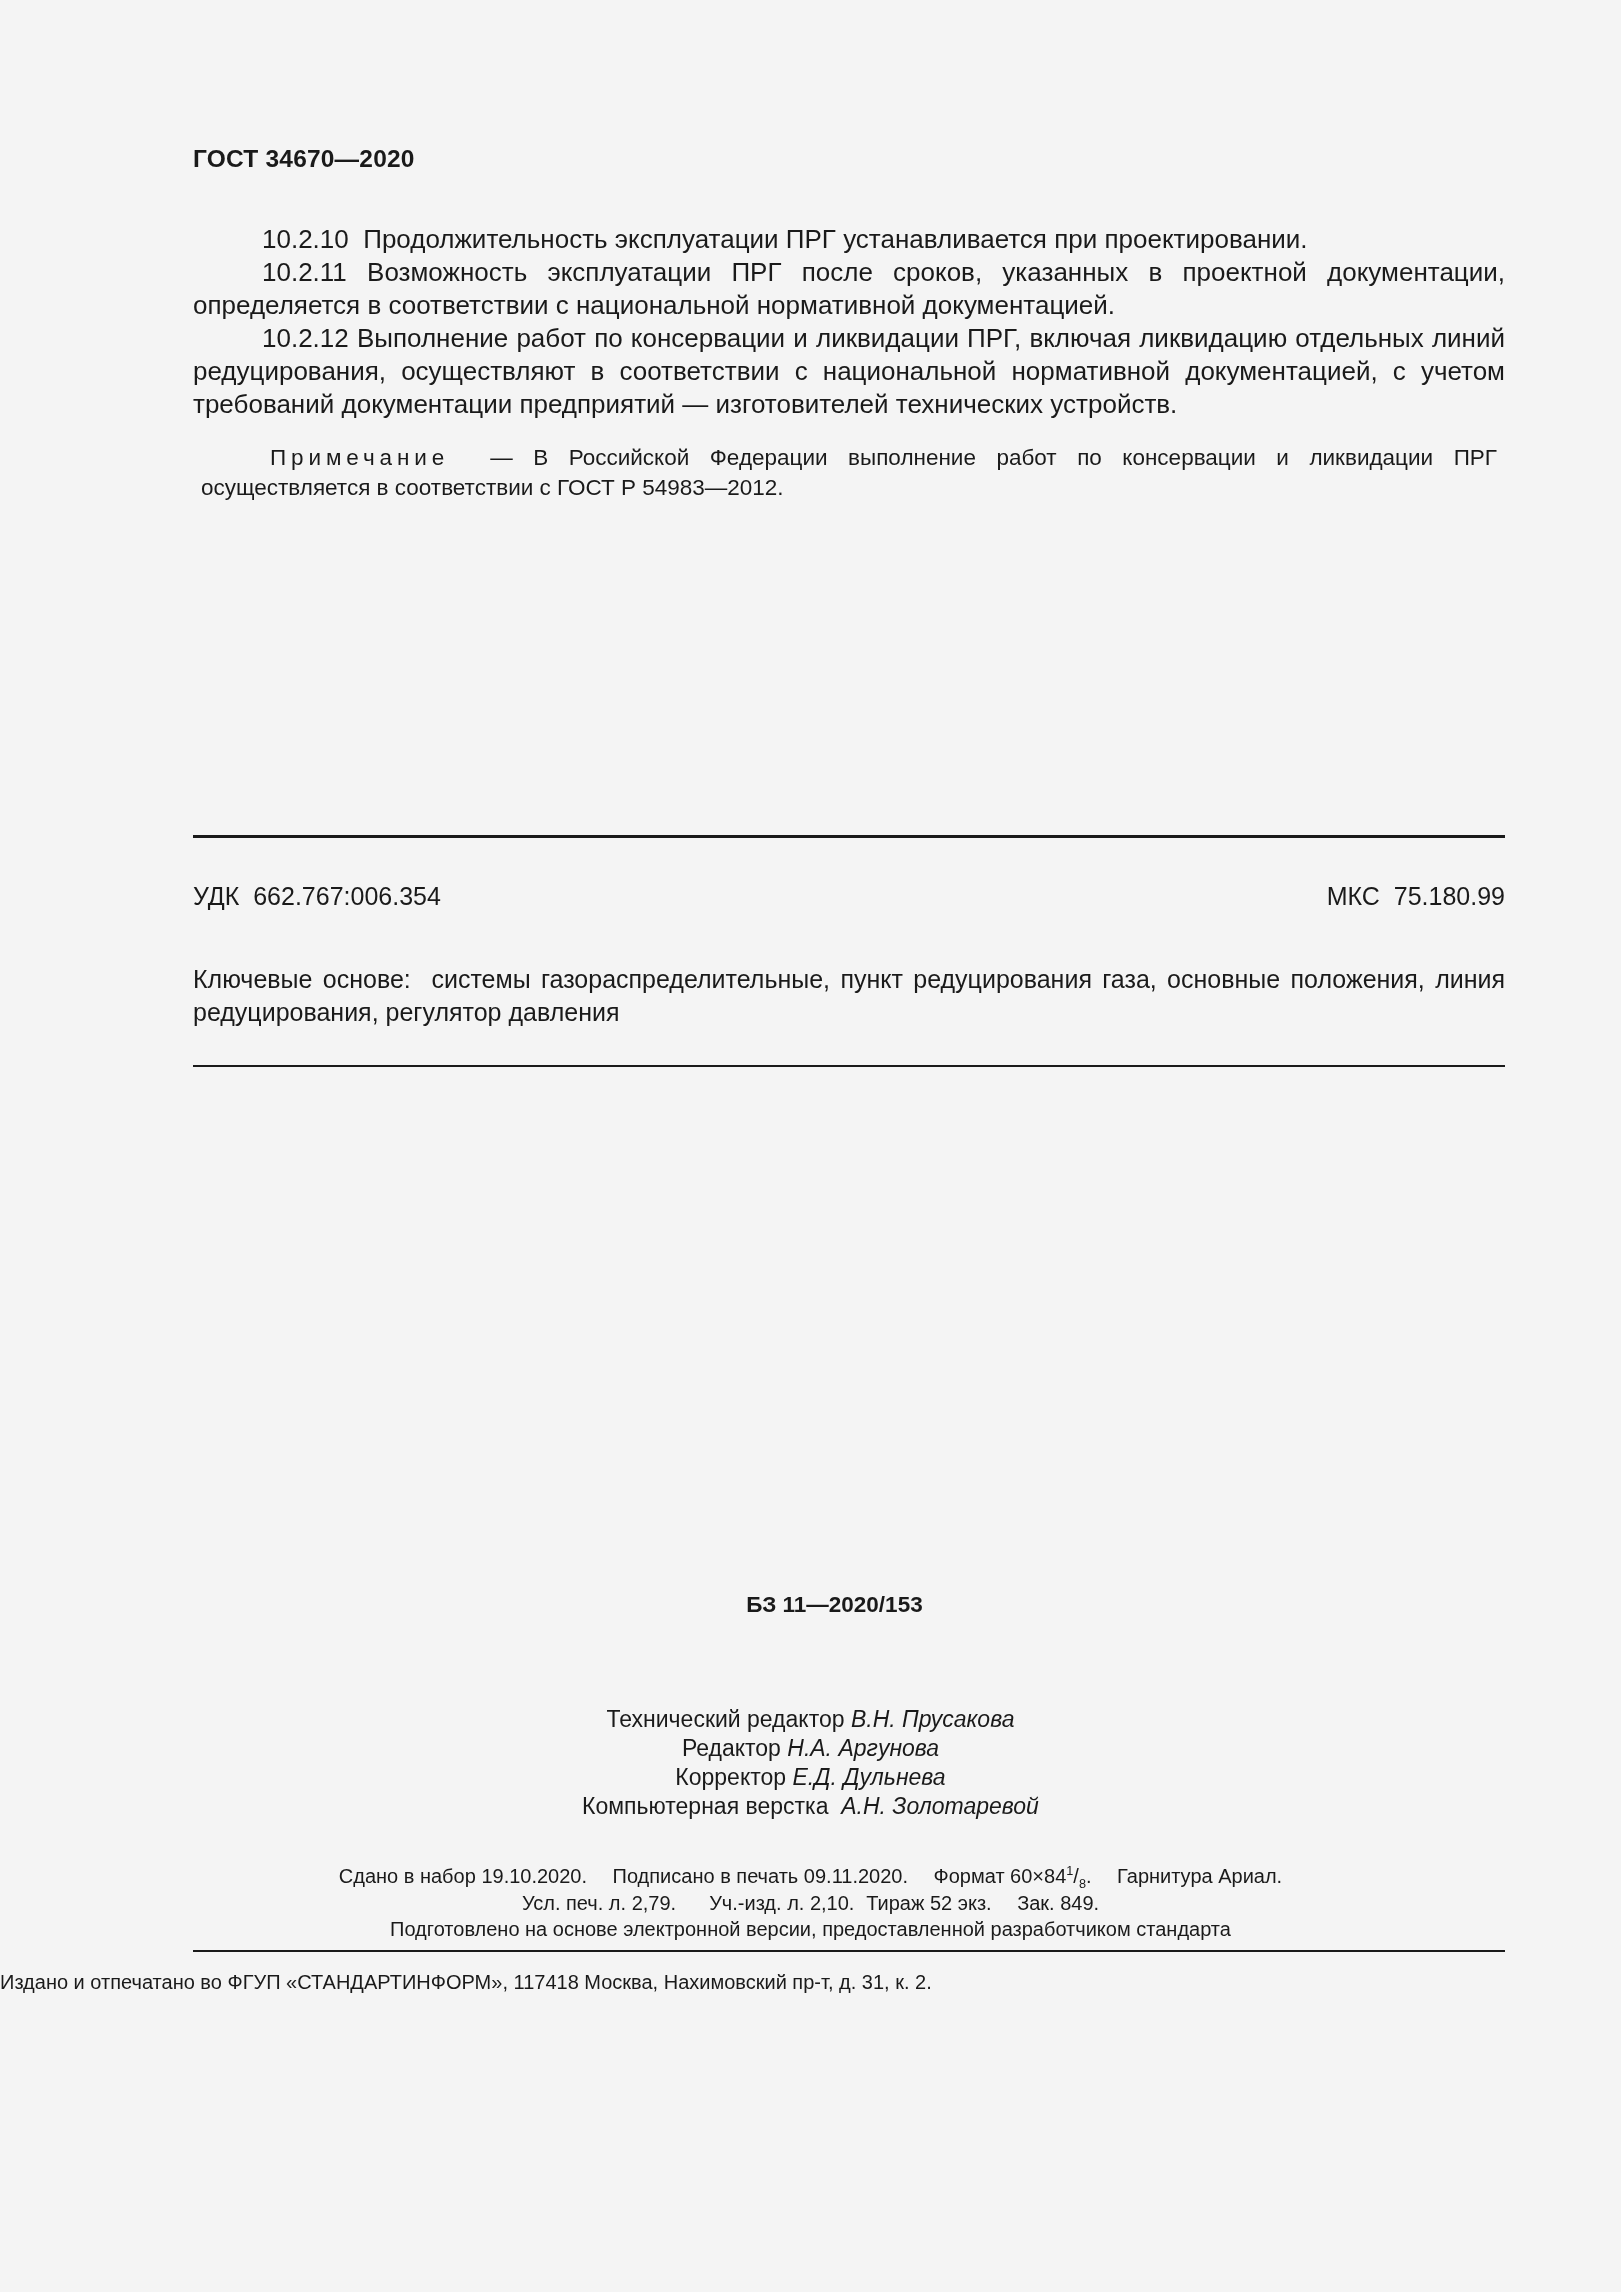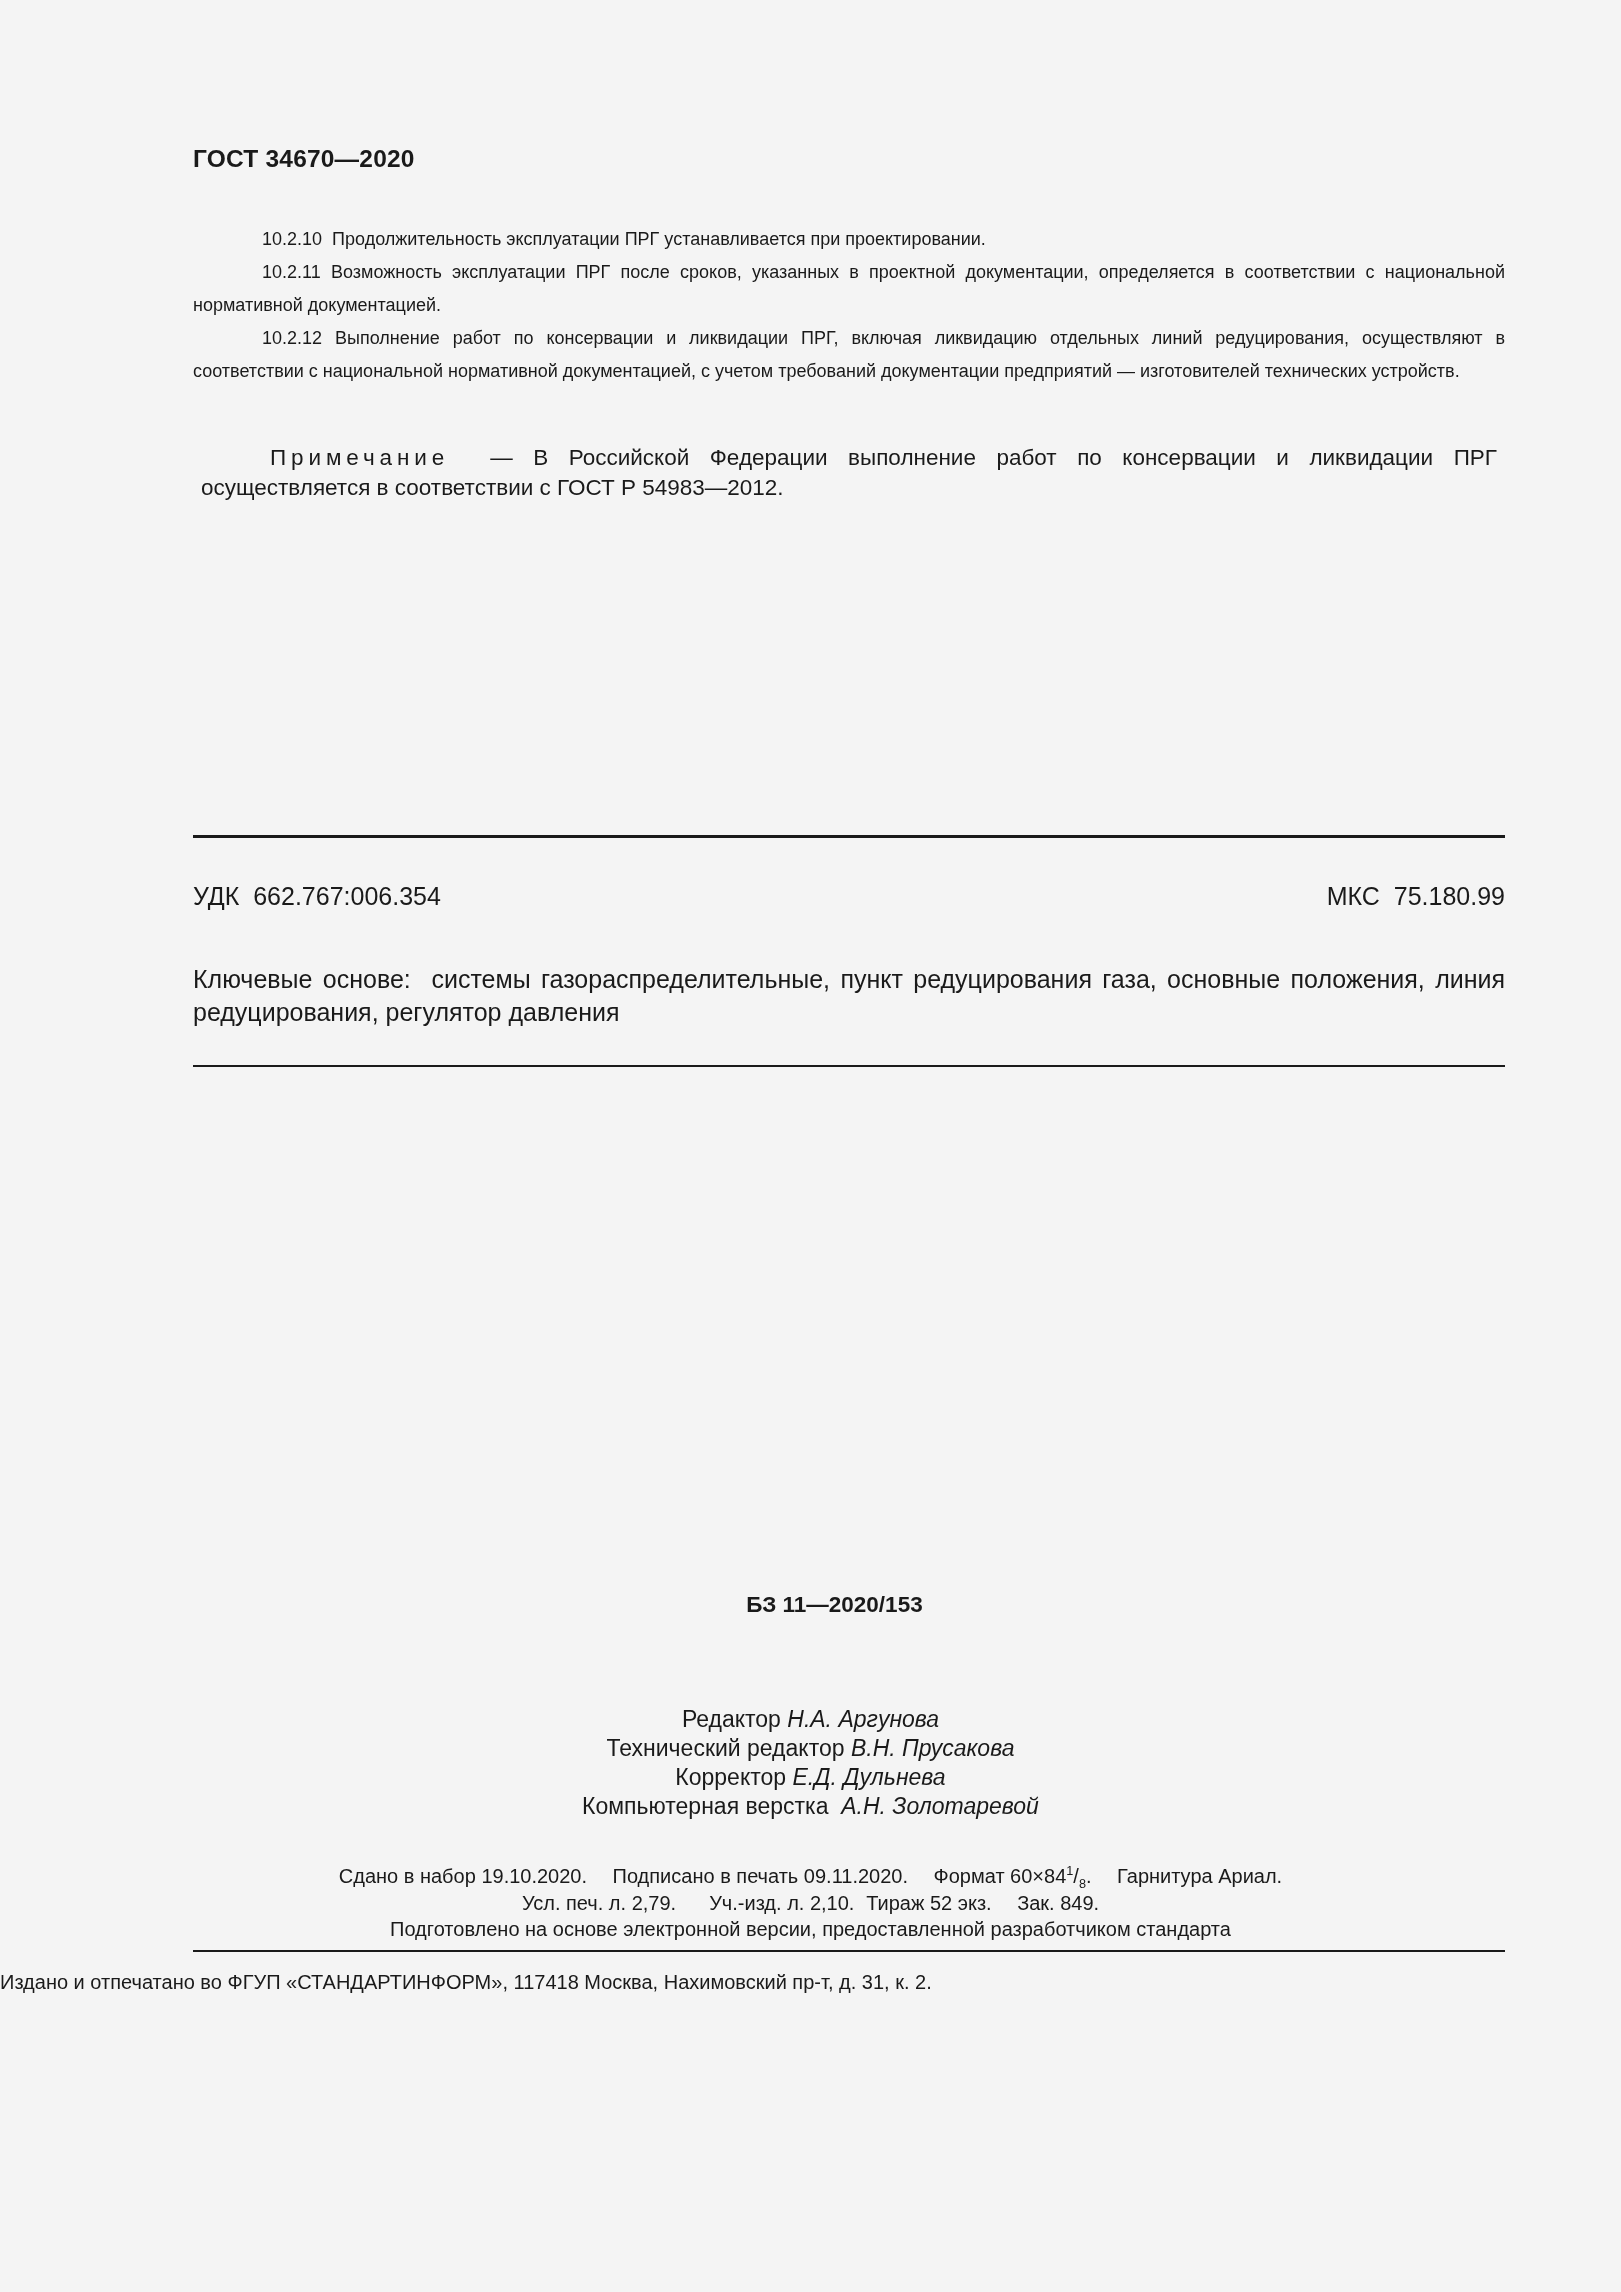--- a/index.html
+++ b/index.html
@@ -10,21 +10,21 @@
     font-family: "Liberation Sans", sans-serif;
     position: relative;
     overflow: hidden;
   }
   .header {
     position: absolute; left: 193px; top: 145px;
     font-weight: bold; font-size: 24.5px; letter-spacing: 0.2px; text-align: center;
   }
   .body-text {
     position: absolute; left: 193px; top: 223px; width: 1312px;
-    font-size: 18px; line-height: 33px; text-align: justify;
+    font-size: 26px; line-height: 33px; text-align: justify;
   }
   .body-text p { margin: 0; text-indent: 69px; text-align: justify; }
   .note {
     position: absolute; left: 193px; top: 435px; width: 1312px;
     font-size: 22.5px; line-height: 30px; text-align: justify;
   }
   .note p { margin: 8px; text-indent: 69px; }
   .spaced { letter-spacing: 4.9px; }
   .rule { position: absolute; left: 193px; width: 1312px; background: #1a1a1a; }
   .udk { position: absolute; left: 193px; top: 882px; font-size: 25px; }
@@ -78,22 +78,22 @@
 
 <div class="keywords">
   <p><span>Ключевые основе:</span>&nbsp; <span>системы газораспределительные, пункт редуцирования газа, основные положения, линия редуцирования, регулятор давления</span></p>
 </div>
 
 <div class="rule" style="top:1065px;height:2px;"></div>
 
 <div class="bz">БЗ 11—2020/153</div>
 
 <div class="credits">
+  <div><span>Технический редактор</span> <i>В.Н. Прусакова</i></div>
   <div><span>Редактор</span> <i>Н.А. Аргунова</i></div>
-  <div><span>Технический редактор</span> <i>В.Н. Прусакова</i></div>
   <div><span>Корректор</span> <i>Е.Д. Дульнева</i></div>
   <div><span>Компьютерная верстка</span>&nbsp; <i>А.Н. Золотаревой</i></div>
 </div>
 
 <div class="imprint">
   <div>
     <span>Сдано в набор 19.10.2020.</span><span class="gap-l"></span><span>Подписано в печать 09.11.2020.</span><span class="gap-l"></span><span><span>Формат 60×84</span><sup>1</sup>/<sub>8</sub><span>.</span></span><span class="gap-l"></span><span>Гарнитура Ариал.</span>
   </div>
   <div>
     <span>Усл. печ. л. 2,79.</span><span class="gap-m"></span><span>Уч.-изд. л. 2,10.</span><span class="gap-s"></span><span>Тираж 52 экз.</span><span class="gap-l"></span><span>Зак. 849.</span>

